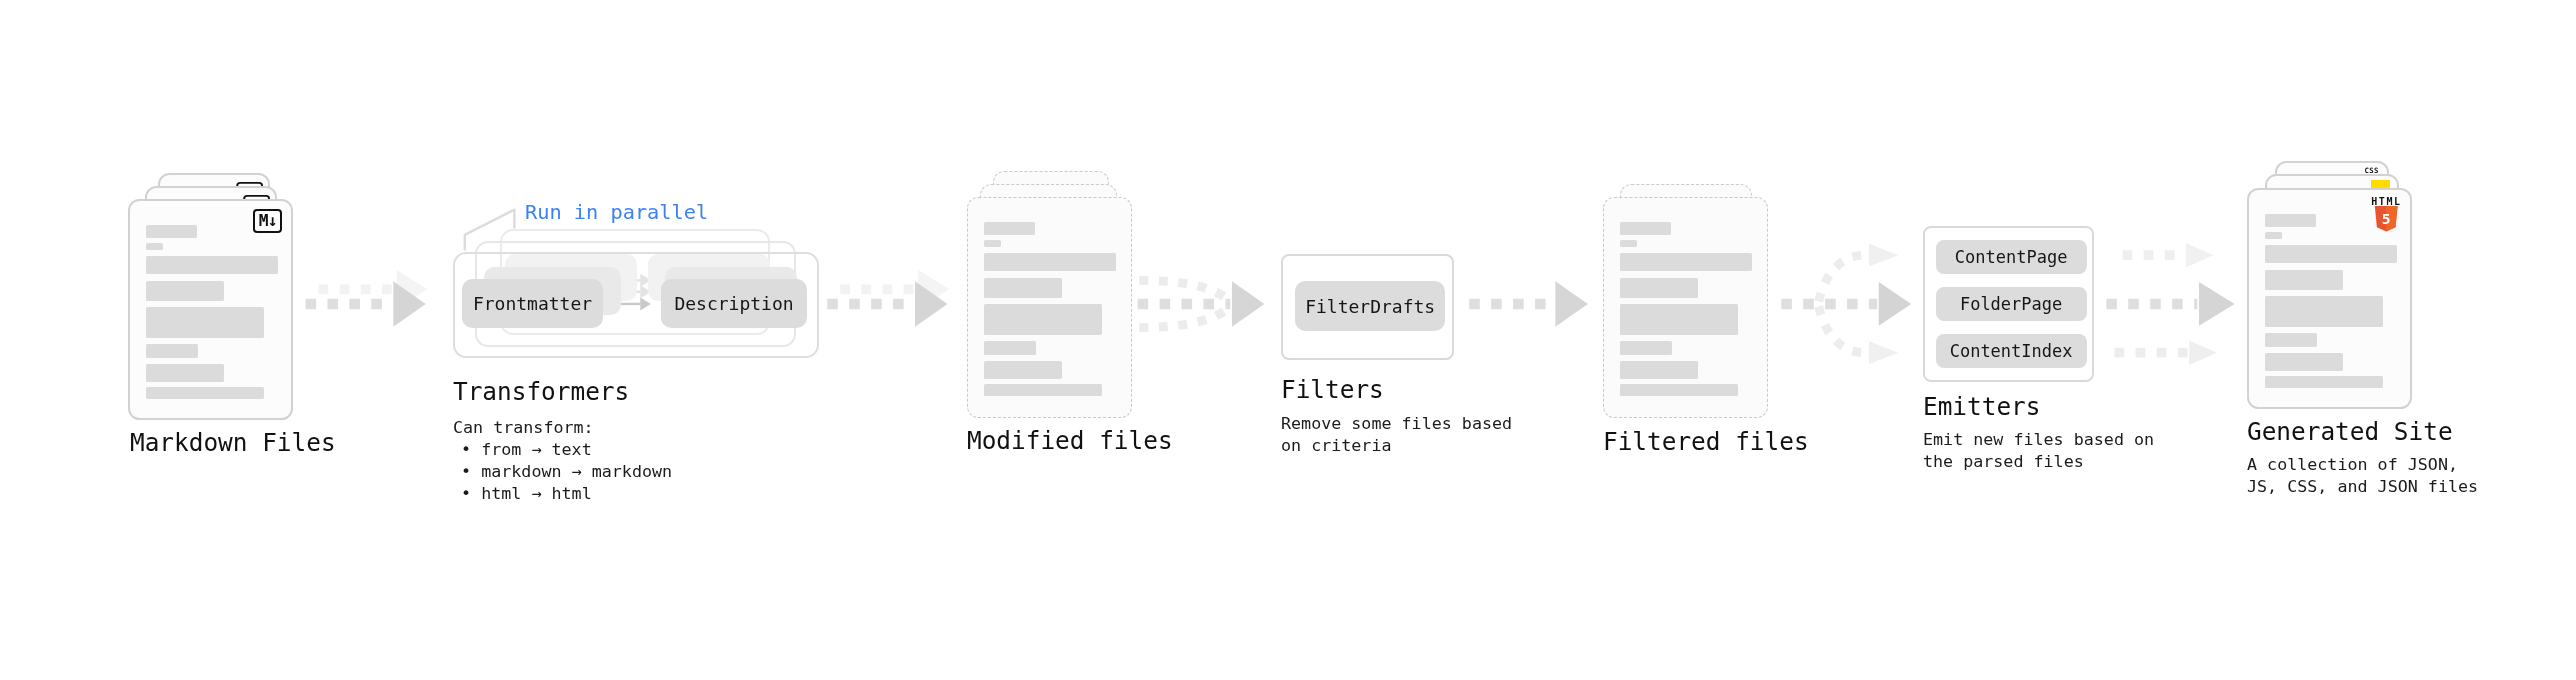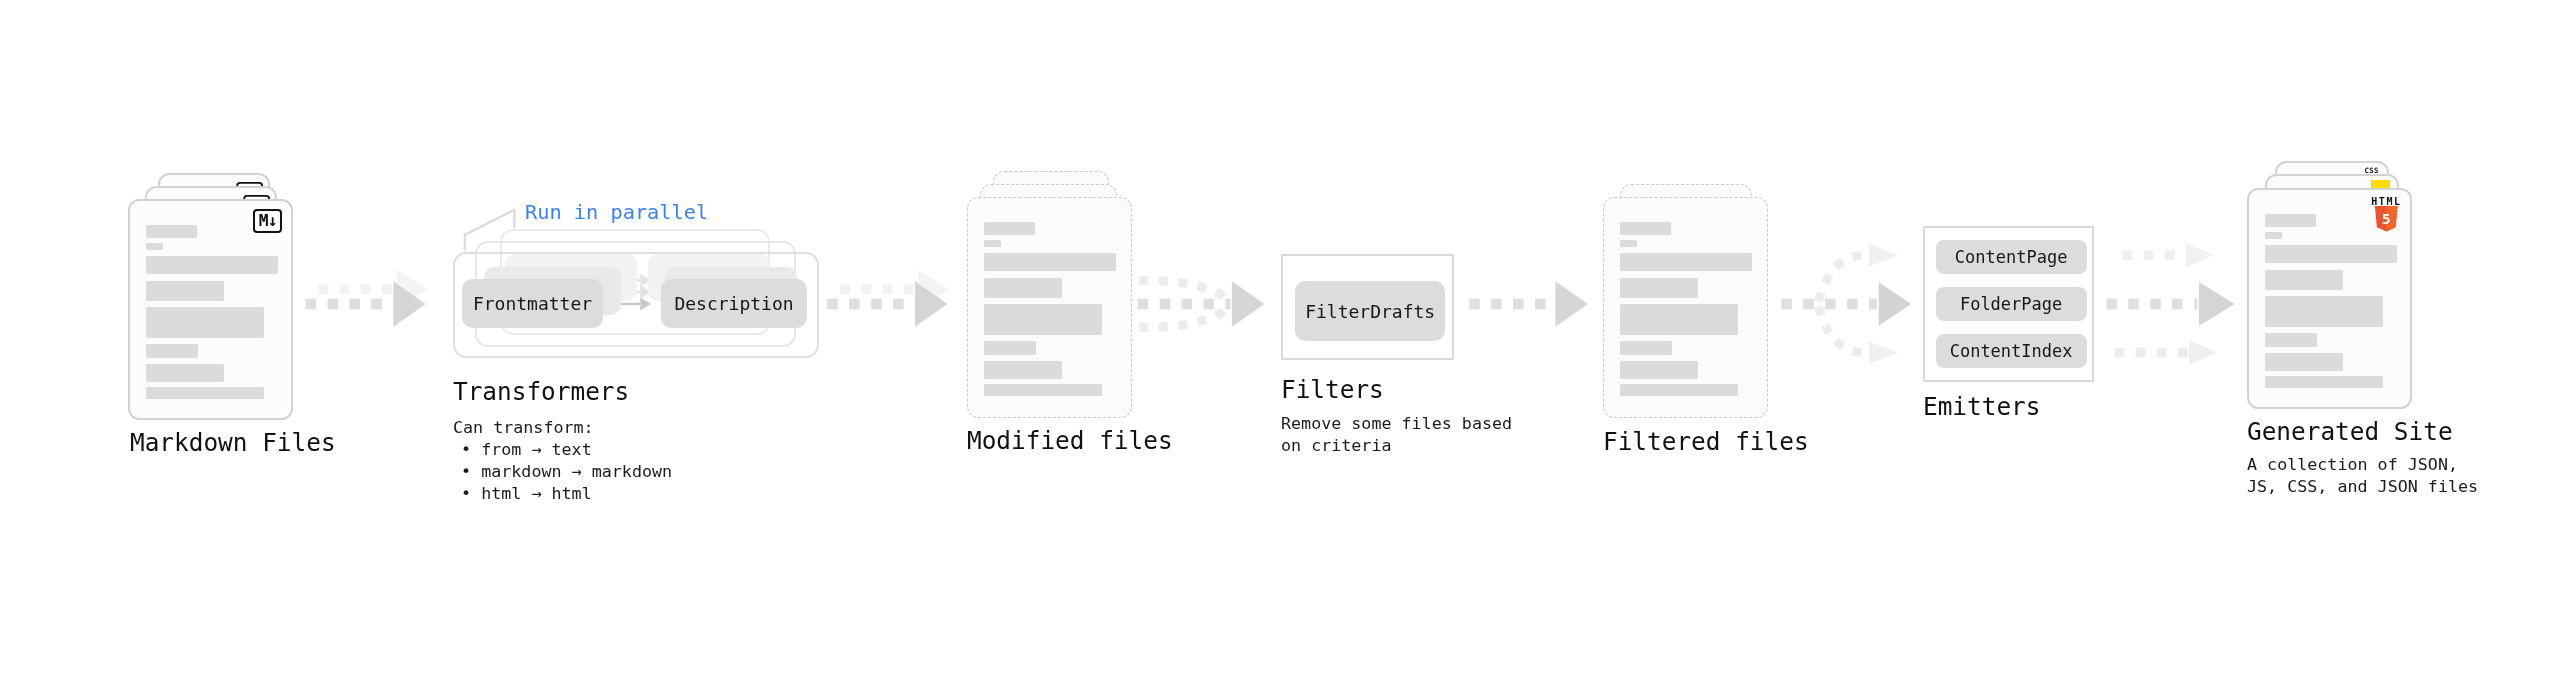--- a/index.html
+++ b/index.html
@@ -33,21 +33,21 @@
   .tbox{position:absolute; border:2px solid #e7e7e7; border-radius:13px; box-sizing:border-box; background:transparent;}
 
   
   .pill{
     position:absolute; background:#dcdcdc; border-radius:10.6px; color:#161616;
     display:flex; align-items:center; justify-content:center; font-size:18px;
   }
   .ghost1{background:#e9e9e9;}
   .ghost2{background:#f2f2f2;}
 
-  .panel{position:absolute; background:#ffffff; border:2px solid #d9d9d9; border-radius:1px; box-sizing:border-box;}
+  .panel{position:absolute; background:#ffffff; border:2px solid #d9d9d9; border-radius:8px; box-sizing:border-box;}
 
   .stage-title{position:absolute; font-size:24.4px; color:#111; white-space:nowrap;}
   .stage-desc{position:absolute; font-size:16.7px; line-height:22px; color:#1b1b1b; white-space:nowrap;}
   .stage-desc .indent{padding-left:8.1px;}
 
   .callout-text{position:absolute; left:525px; top:200px; font-size:20.3px; color:#3b82f6; white-space:nowrap;}
 
   
   .badge-css{
     position:absolute; top:4.1px; right:8.1px; font-size:7.3px; font-weight:bold; color:#111;
@@ -173,21 +173,21 @@
       <div class="bar b4"></div>
       <div class="bar b5"></div>
       <div class="bar b6"></div>
       <div class="bar b7"></div>
       <div class="bar b8"></div>
     </div>
   </div>
   <div class="stage-title" style="left:967px;top:426px;text-align:center;">Modified files</div>
 
   <div class="panel" style="left:1281px;top:254px;width:173px;height:106px;">
-    <div class="pill" style="left:12.2px;top:25px;width:150px;height:60px;">FilterDrafts</div>
+    <div class="pill" style="left:12.2px;top:25px;width:150px;height:50px;">FilterDrafts</div>
   </div>
   <div class="stage-title" style="left:1281px;top:375px;">Filters</div>
   <div class="stage-desc" style="left:1281px;top:412px;">
     <div>Remove some files based</div>
     <div>on criteria</div>
   </div>
 
   <div>
     <div class="card-dashed" style="left:1620px;top:184px;width:132px;height:65px;"></div>
     <div class="card-dashed" style="left:1603px;top:197px;width:165px;height:221px;">
@@ -202,20 +202,24 @@
     </div>
   </div>
   <div class="stage-title" style="left:1603px;top:427px;">Filtered files</div>
 
   <div class="panel" style="left:1923px;top:226px;width:171px;height:156px;">
     <div class="pill" style="left:10.6px;top:12.2px;width:151px;height:34px;font-size:17px;border-radius:8.1px;">ContentPage</div>
     <div class="pill" style="left:10.6px;top:59px;width:151px;height:34px;font-size:17px;border-radius:8.1px;">FolderPage</div>
     <div class="pill" style="left:10.6px;top:106px;width:151px;height:34px;font-size:17px;border-radius:8.1px;text-align:center;">ContentIndex</div>
   </div>
   <div class="stage-title" style="left:1923px;top:392px;">Emitters</div>
+  <div class="stage-desc" style="left:1923px;top:428px;">
+    <div>Emit new files based on</div>
+    <div>the parsed files</div>
+  </div>
 
   <div>
     <div class="card" style="left:2275px;top:161px;width:114px;height:73px;">
       <span class="badge-css">CSS</span>
     </div>
     <div class="card" style="left:2265px;top:174px;width:134px;height:73px;">
       <span class="badge-js"></span>
     </div>
     <div class="card" style="left:2247px;top:188px;width:165px;height:221px;">
       <div class="badge-html5">

